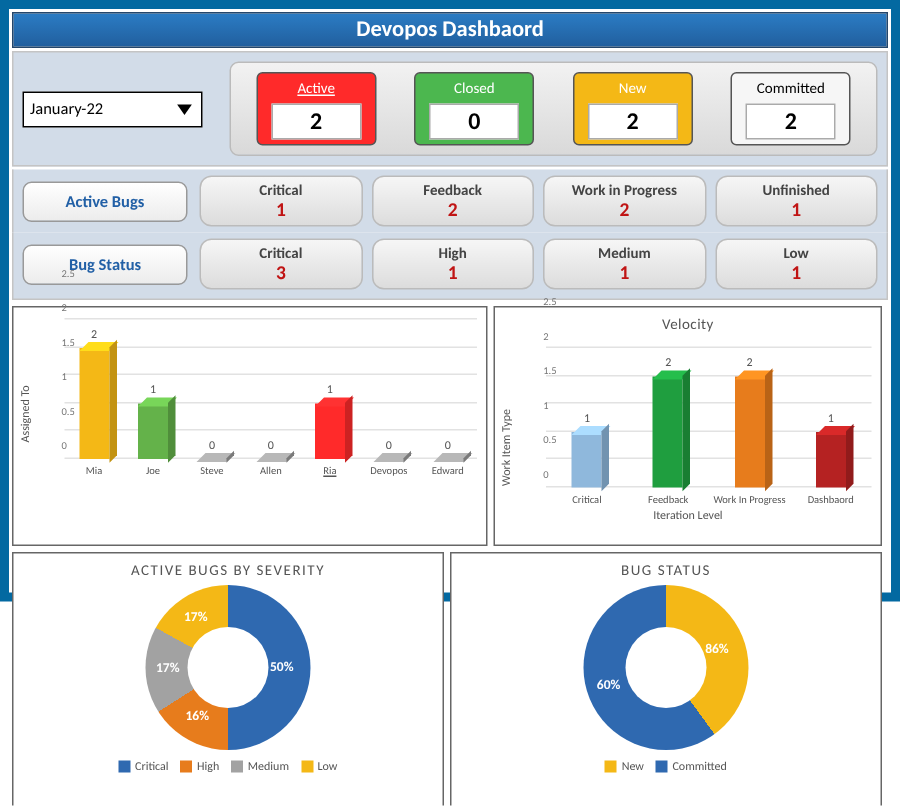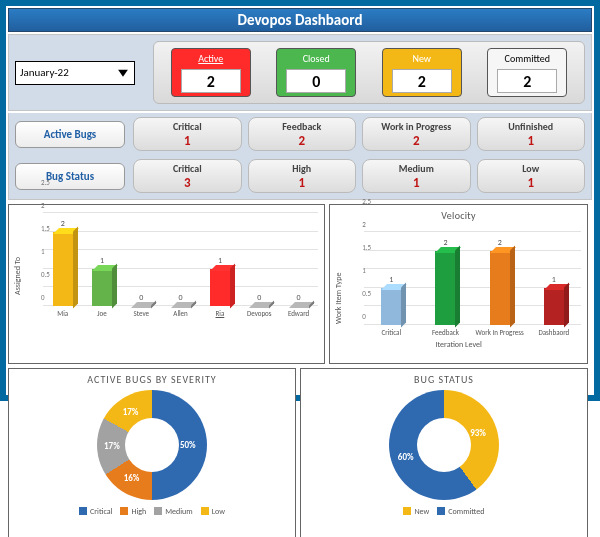--- a/index.html
+++ b/index.html
@@ -372,21 +372,21 @@
           <span><span class="sw" style="background:#a2a2a2"></span>Medium</span>
           <span><span class="sw" style="background:#f4b816"></span>Low</span>
         </div>
     </div>
 
     <div class="chart down">
       <div class="ctitle caps">BUG STATUS</div>
       <div class="donutwrap">
           <div class="donut" id="donut3" style="background: conic-gradient(rgb(244, 184, 22) 0%, rgb(244, 184, 22) 40%, rgb(47, 105, 176) 40%, rgb(47, 105, 176) 100%);">
             <div class="hole"></div>
-            <div class="slicelabel" style="left: 81.1401px; top: 37.2574px;">93%</div>
+            <div class="slicelabel" style="left: 81.1401px; top: 37.2574px;">86%</div>
             <div class="slicelabel" style="left: 8.85985px; top: 60.7426px;">60%</div>
           </div>
         </div>
       <div class="legend" id="legend3">
           <span><span class="sw" style="background:#f4b816"></span>New</span>
           <span><span class="sw" style="background:#2f69b0"></span>Committed</span>
         </div>
     </div>
   </div>
 </div>

